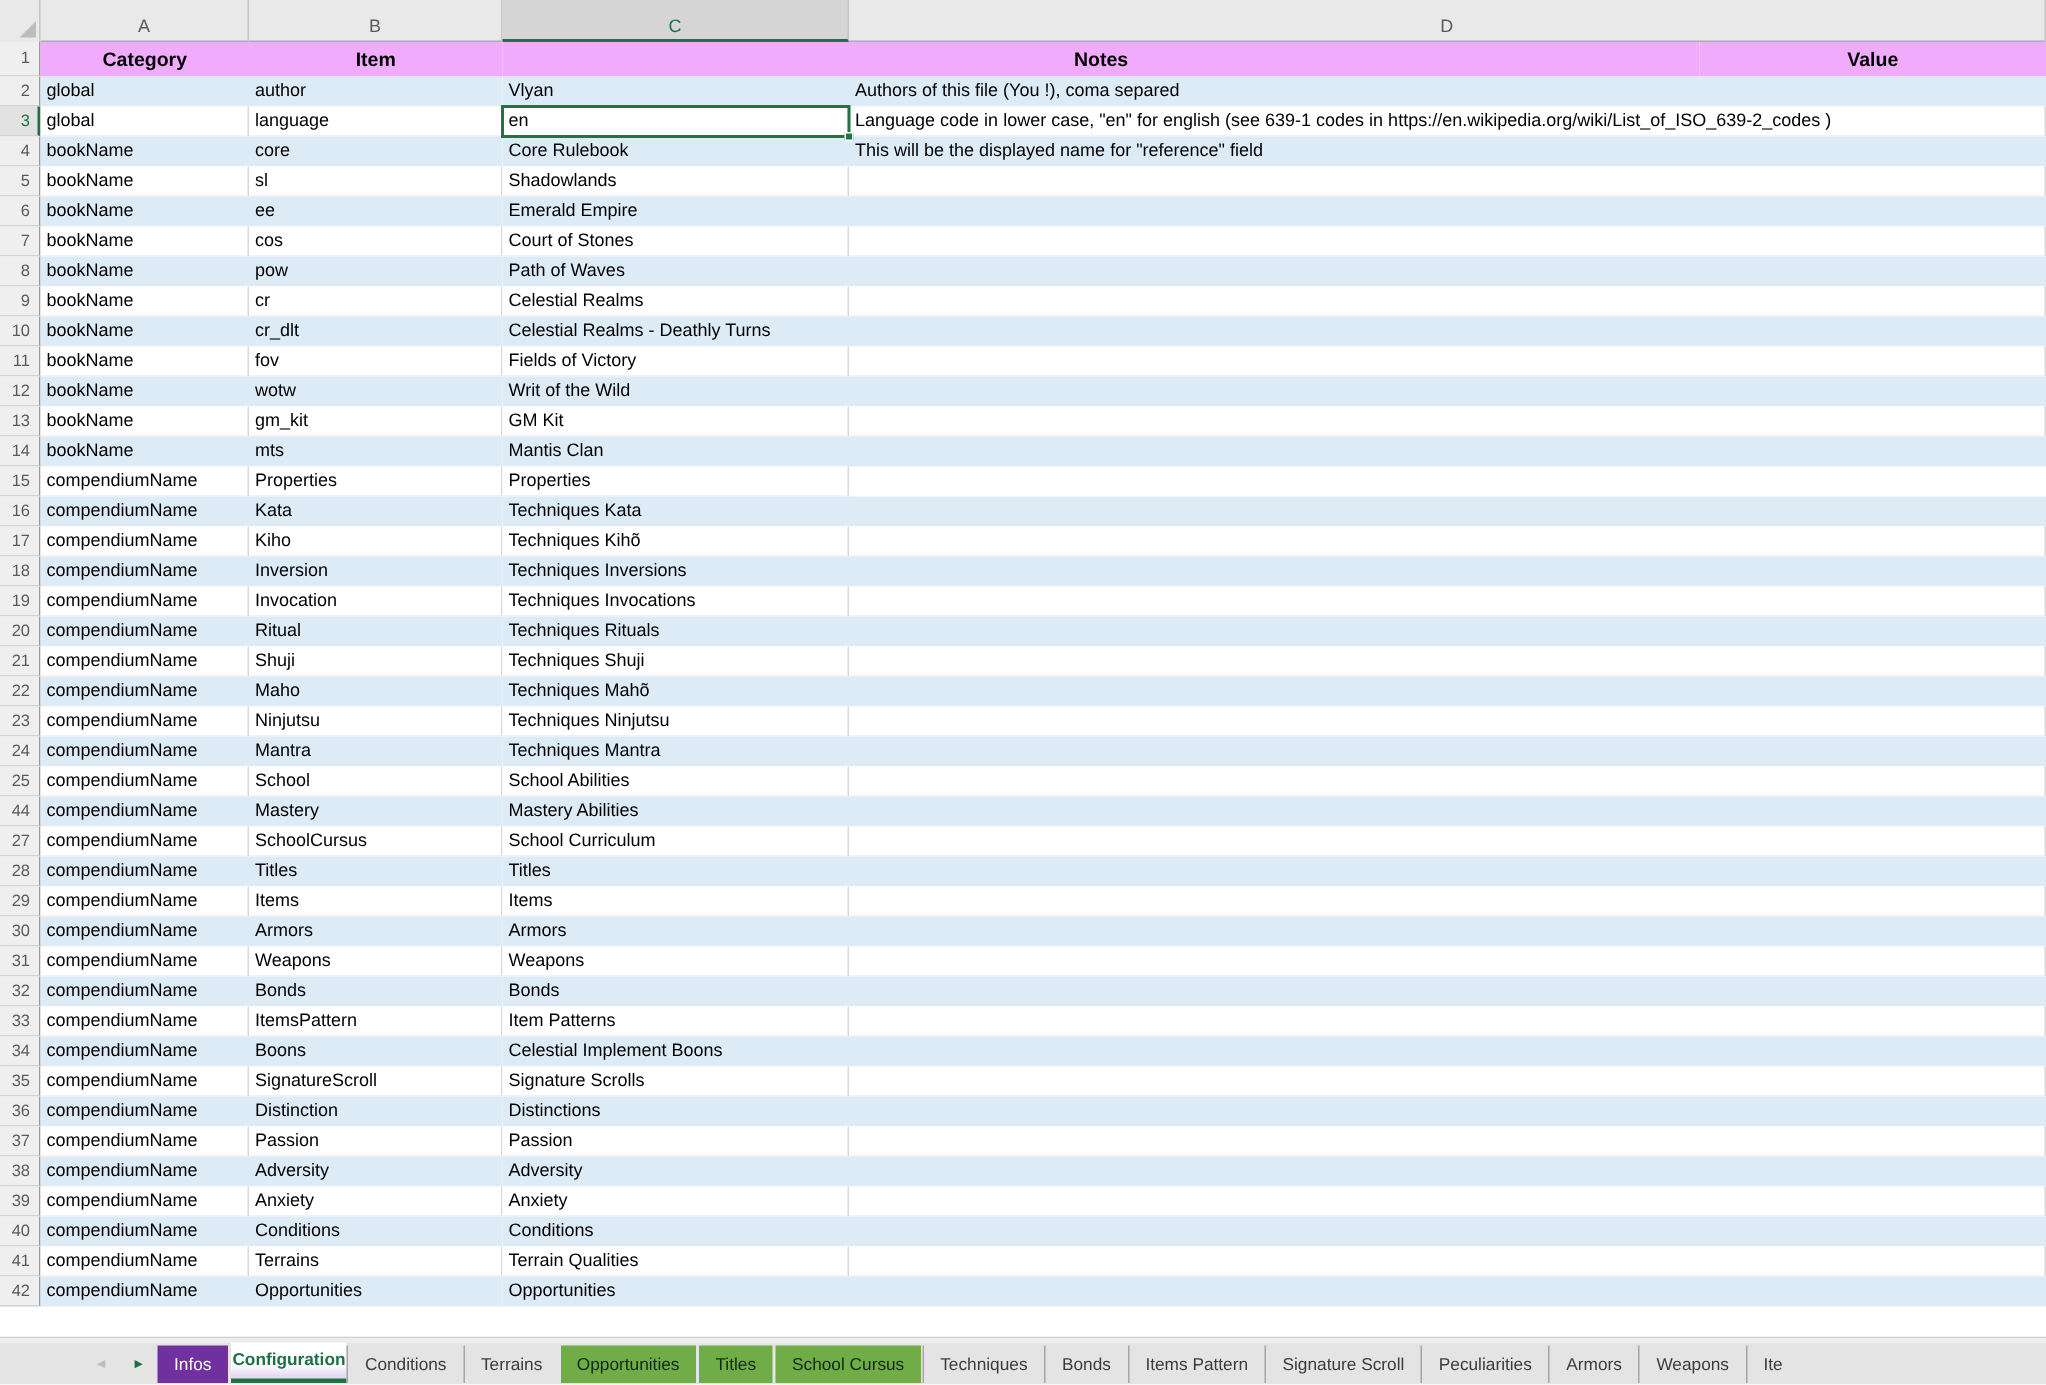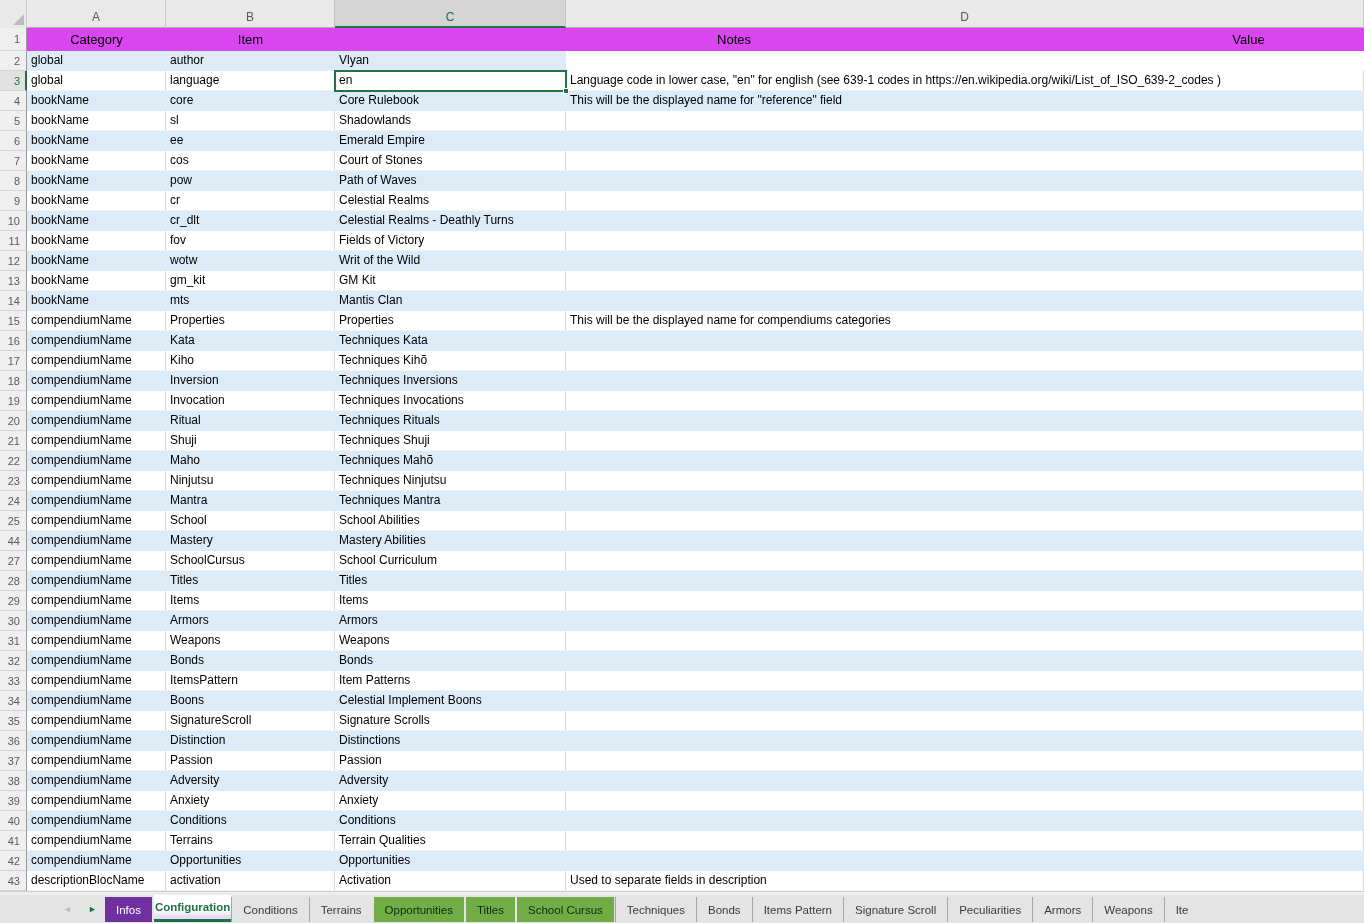--- a/index.html
+++ b/index.html
@@ -18,21 +18,21 @@
                   border-right:1px solid #C6C6C6; height:28px; }
   .colheads .corner { position:relative; background:#E9E9E9; }
   .corner-tri { position:absolute; right:2px; bottom:3px; width:0; height:0;
                 border-left:11px solid transparent; border-bottom:11px solid #BDBDBD; }
   .colheads .ch.sel-col { background:#D5D5D5; color:#1E7145;
                           border-bottom:2px solid #1E7145; padding-bottom:2px; }
 
   
   .hdr-row { display:flex; height:23px; }
   .hdr-row .rowhead { height:23px; }
-  .hdr-row .hcell { background:#d946ef; color:#000; font-weight:normal; font-size:13px;
+  .hdr-row .hcell { background:#f0abfc; color:#000; font-weight:bold; font-size:13px;
                     display:flex; align-items:center; justify-content:center; height:23px; }
 
   
   .rowhead { width:27px; flex:none; background:#EFEFEF; border-right:1px solid #9A9A9A;
              border-bottom:1px solid #D4D4D4; font-size:11px; color:#5a5a5a;
              display:flex; align-items:center; justify-content:flex-end; padding-right:6px; }
   .rowhead.sel { background:#E2E2E2; color:#1E7145; border-right:2px solid #1E7145; padding-right:5px; }
 
   
   .drow { display:flex; height:20px; }
@@ -88,20 +88,21 @@
     <div class="hcell w-d">Notes</div>
     <div class="hcell w-c">Value</div>
   </div>
 
   <div id="grid-rows">
       <div class="drow band">
     <div class="rowhead">2</div>
     <div class="cell w-a">global</div>
     <div class="cell w-b">author</div>
     <div class="cell w-c">Vlyan</div>
+    <div class="cell w-d">Authors of this file (You !), coma separed</div>
   </div>
       <div class="drow plain">
     <div class="rowhead sel">3</div>
     <div class="cell w-a">global</div>
     <div class="cell w-b">language</div>
     <div class="cell w-c">en</div>
     <div class="cell w-d">Language code in lower case, "en" for english (see 639-1 codes in https://en.wikipedia.org/wiki/List_of_ISO_639-2_codes )</div>
   </div>
       <div class="drow band">
     <div class="rowhead">4</div>
@@ -178,21 +179,20 @@
     <div class="cell w-a">bookName</div>
     <div class="cell w-b">mts</div>
     <div class="cell w-c">Mantis Clan</div>
     <div class="cell w-d"></div>
   </div>
       <div class="drow plain">
     <div class="rowhead">15</div>
     <div class="cell w-a">compendiumName</div>
     <div class="cell w-b">Properties</div>
     <div class="cell w-c">Properties</div>
-    <div class="cell w-d">This will be the displayed name for compendiums categories</div>
   </div>
       <div class="drow band">
     <div class="rowhead">16</div>
     <div class="cell w-a">compendiumName</div>
     <div class="cell w-b">Kata</div>
     <div class="cell w-c">Techniques Kata</div>
     <div class="cell w-d"></div>
   </div>
       <div class="drow plain">
     <div class="rowhead">17</div>
@@ -368,27 +368,20 @@
     <div class="cell w-b">Terrains</div>
     <div class="cell w-c">Terrain Qualities</div>
     <div class="cell w-d"></div>
   </div>
       <div class="drow band">
     <div class="rowhead">42</div>
     <div class="cell w-a">compendiumName</div>
     <div class="cell w-b">Opportunities</div>
     <div class="cell w-c">Opportunities</div>
     <div class="cell w-d"></div>
-  </div>
-      <div class="drow plain">
-    <div class="rowhead">43</div>
-    <div class="cell w-a">descriptionBlocName</div>
-    <div class="cell w-b">activation</div>
-    <div class="cell w-c">Activation</div>
-    <div class="cell w-d">Used to separate fields in description</div>
   </div>
     </div>
 
   <div class="active-cell">
     <span class="fill-handle"></span>
   </div>
 </div>
 
 <div class="strip"></div>
 

